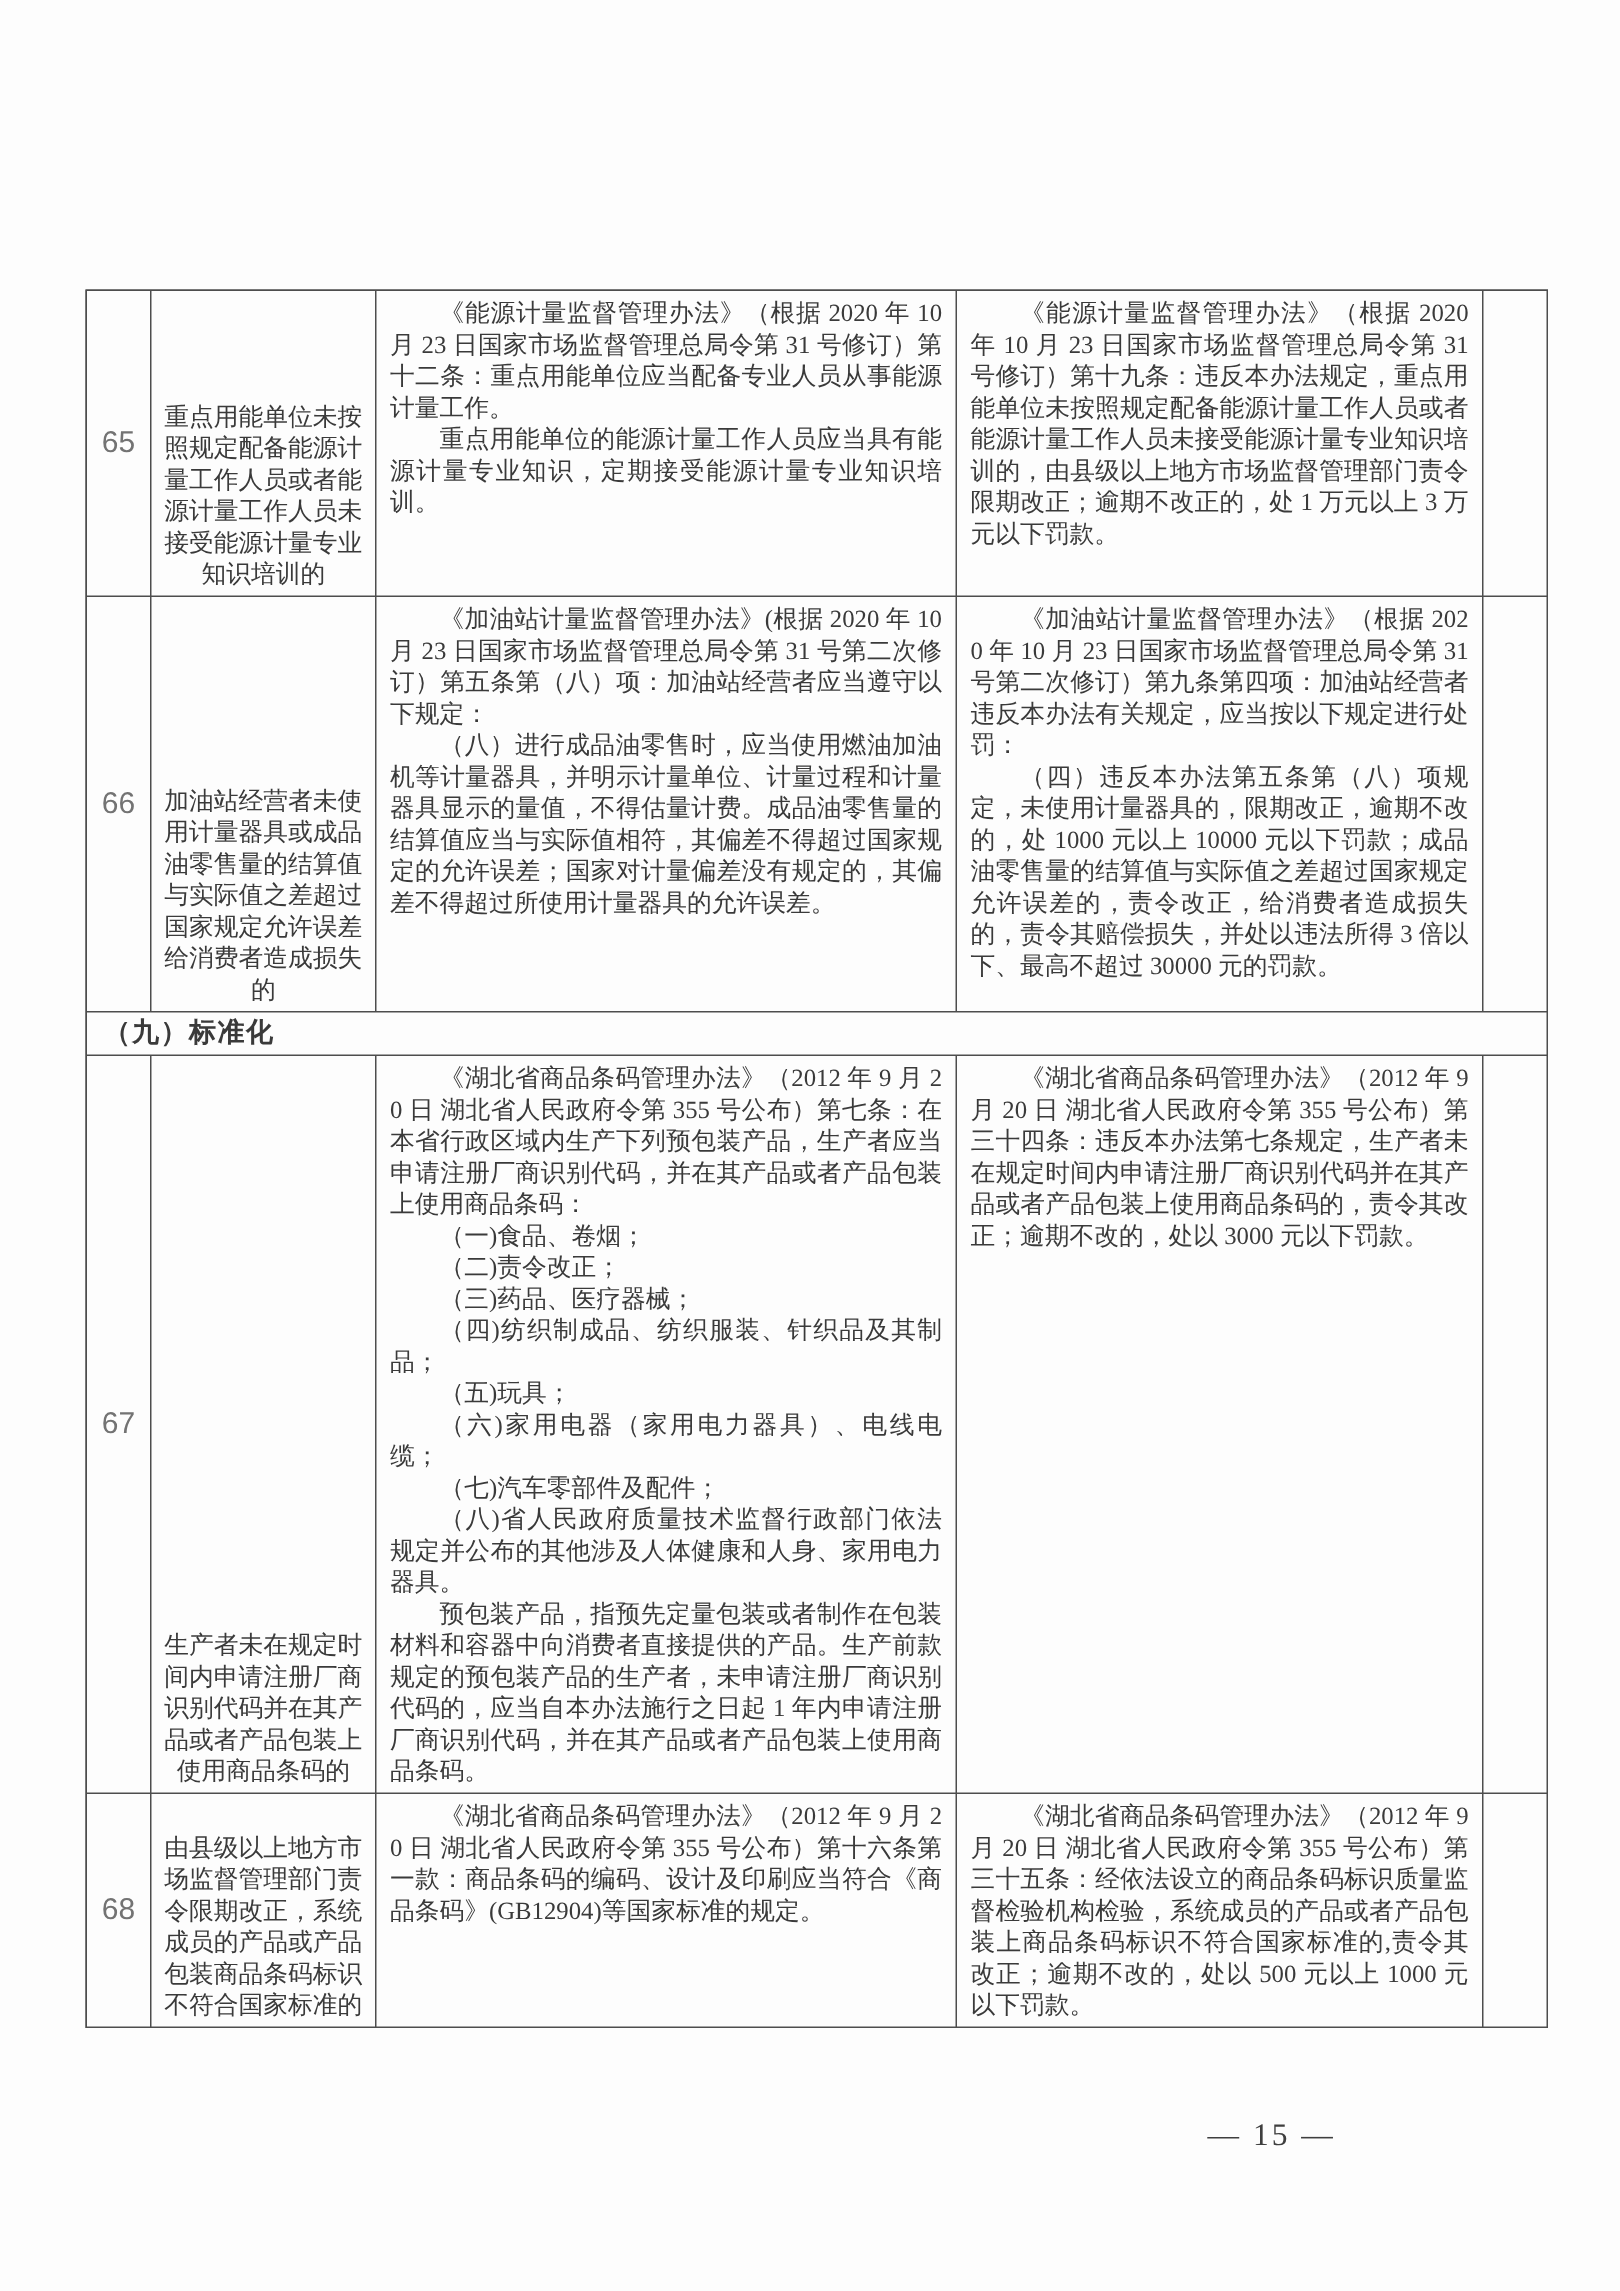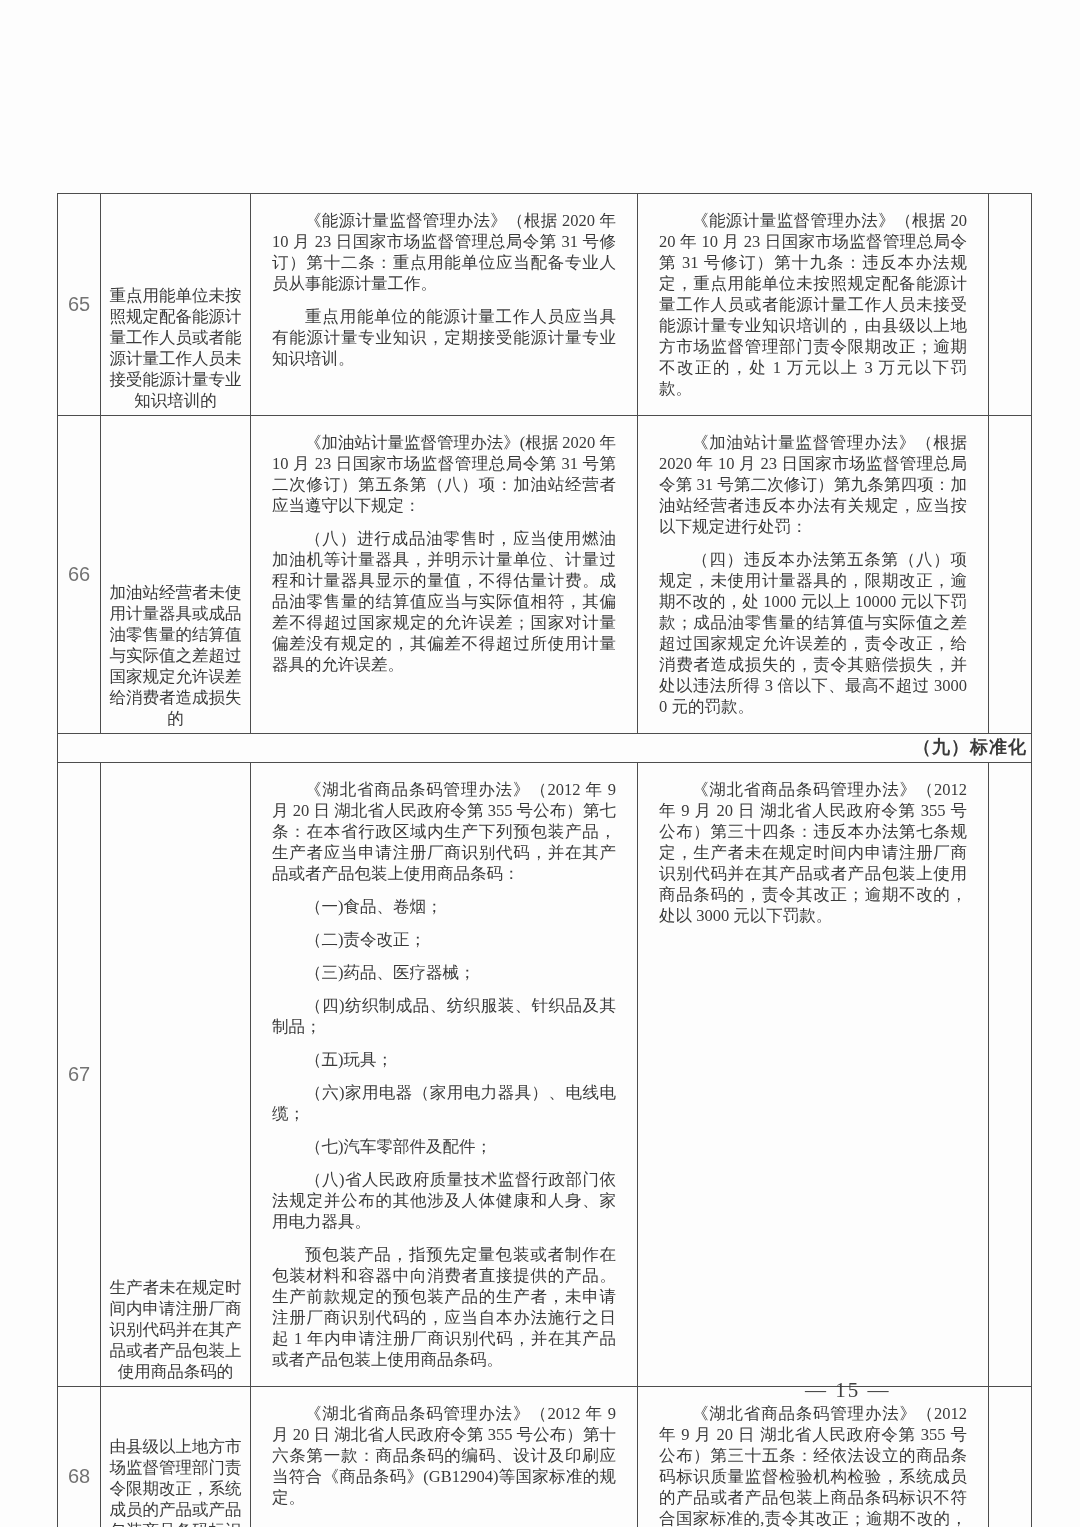--- a/index.html
+++ b/index.html
@@ -39,36 +39,36 @@
   .c-violation{
     display:flex;flex-direction:column;align-items:center;justify-content:flex-end;
     text-align:center;
     padding:4px 7px;
   }
   .c-violation p{margin:0;text-indent:0;}
   .c-legal,.c-penalty{
     padding:4px 9px 4px 9px;
   }
   .c-legal p,.c-penalty p{
-    margin:12px;
+    margin:0;
     text-indent:2em;
     text-align:justify;
     word-break:break-all;
   }
   .c-note{background:#fdfdfd;}
   .c-section{
     grid-column:1 / -1;
     font-weight:bold;
     font-size:18px;
     padding:3px 4px 3px 11px;
     letter-spacing:1px;
   }
   .page-number{
     position:absolute;
-    left:805px;top:1378px;
+    left:805px;top:1411px;
     font-size:21px;
     letter-spacing:2px;
     color:#3f3f3f;
   }
 </style>
 </head>
 <body>
 
 <div class="page">
 
@@ -93,21 +93,21 @@
     <div class="cell c-legal">
         <p>《加油站计量监督管理办法》(根据 2020 年 10 月 23 日国家市场监督管理总局令第 31 号第二次修订）第五条第（八）项：加油站经营者应当遵守以下规定：</p>
         <p>（八）进行成品油零售时，应当使用燃油加油机等计量器具，并明示计量单位、计量过程和计量器具显示的量值，不得估量计费。成品油零售量的结算值应当与实际值相符，其偏差不得超过国家规定的允许误差；国家对计量偏差没有规定的，其偏差不得超过所使用计量器具的允许误差。</p>
       </div>
     <div class="cell c-penalty">
         <p>《加油站计量监督管理办法》（根据 2020 年 10 月 23 日国家市场监督管理总局令第 31 号第二次修订）第九条第四项：加油站经营者违反本办法有关规定，应当按以下规定进行处罚：</p>
         <p>（四）违反本办法第五条第（八）项规定，未使用计量器具的，限期改正，逾期不改的，处 1000 元以上 10000 元以下罚款；成品油零售量的结算值与实际值之差超过国家规定允许误差的，责令改正，给消费者造成损失的，责令其赔偿损失，并处以违法所得 3 倍以下、最高不超过 30000 元的罚款。</p>
       </div>
     <div class="cell c-note"></div>
 
-    <div class="cell c-section" style="min-height: 28px; text-align: right;">（九）标准化</div>
+    <div class="cell c-section" style="min-height: 28px;">（九）标准化</div>
 
     <div class="cell c-no" style="min-height: 486px;">67</div>
     <div class="cell c-violation">
         <p>生产者未在规定时间内申请注册厂商识别代码并在其产品或者产品包装上使用商品条码的</p>
       </div>
     <div class="cell c-legal">
         <p>《湖北省商品条码管理办法》（2012 年 9 月 20 日  湖北省人民政府令第 355 号公布）第七条：在本省行政区域内生产下列预包装产品，生产者应当申请注册厂商识别代码，并在其产品或者产品包装上使用商品条码：</p>
         <p>（一)食品、卷烟；</p>
         <p>（二)责令改正；</p>
         <p>（三)药品、医疗器械；</p>

